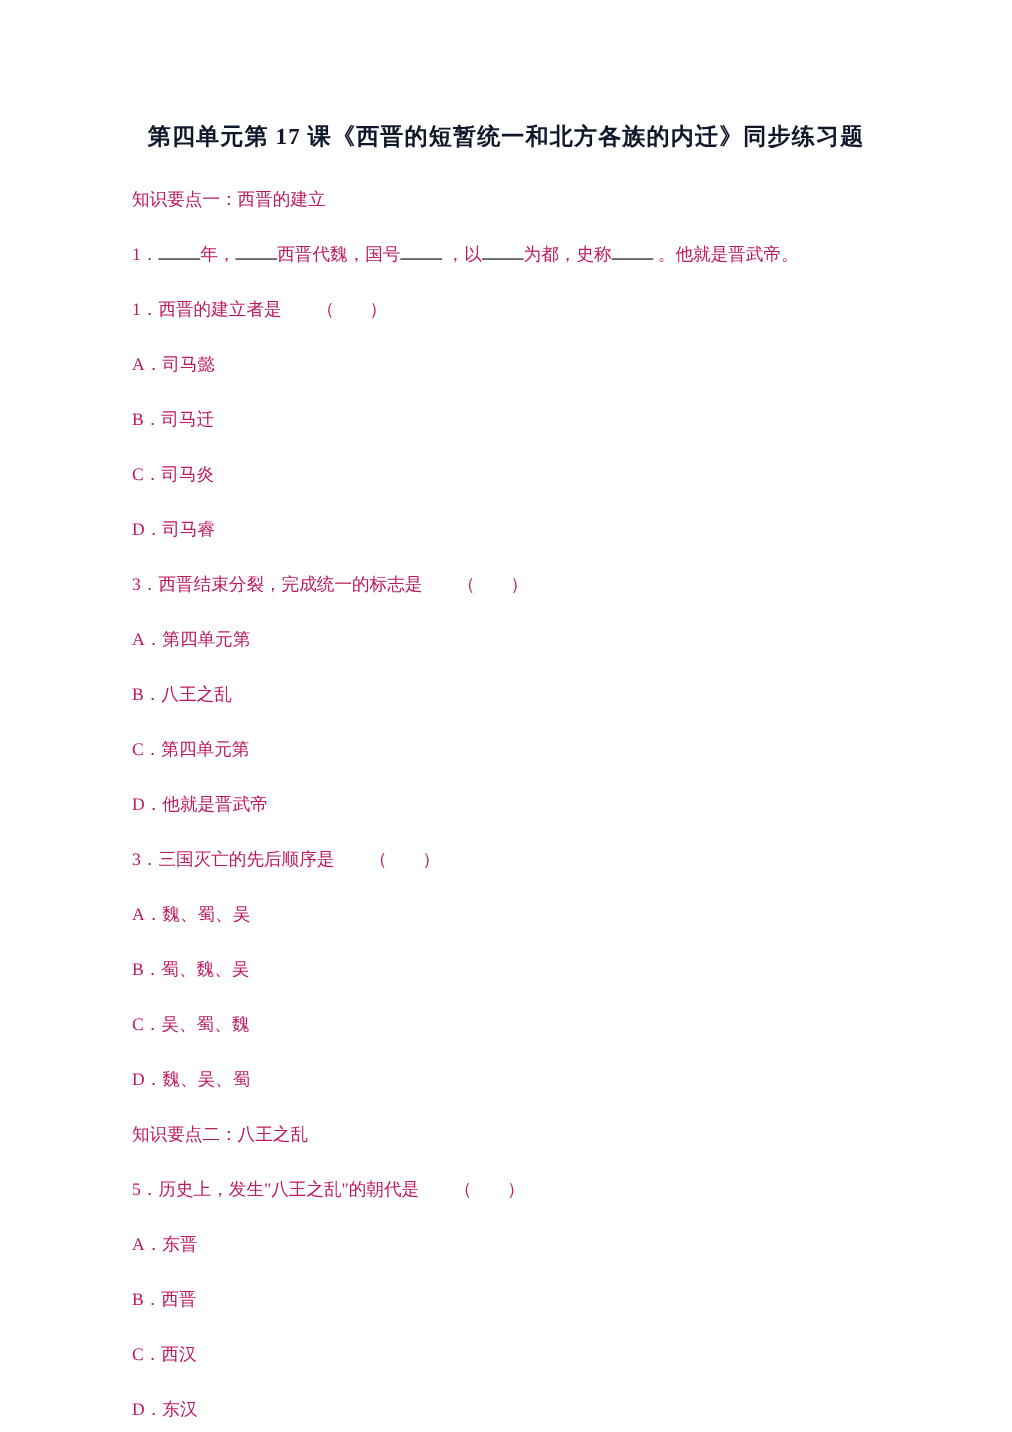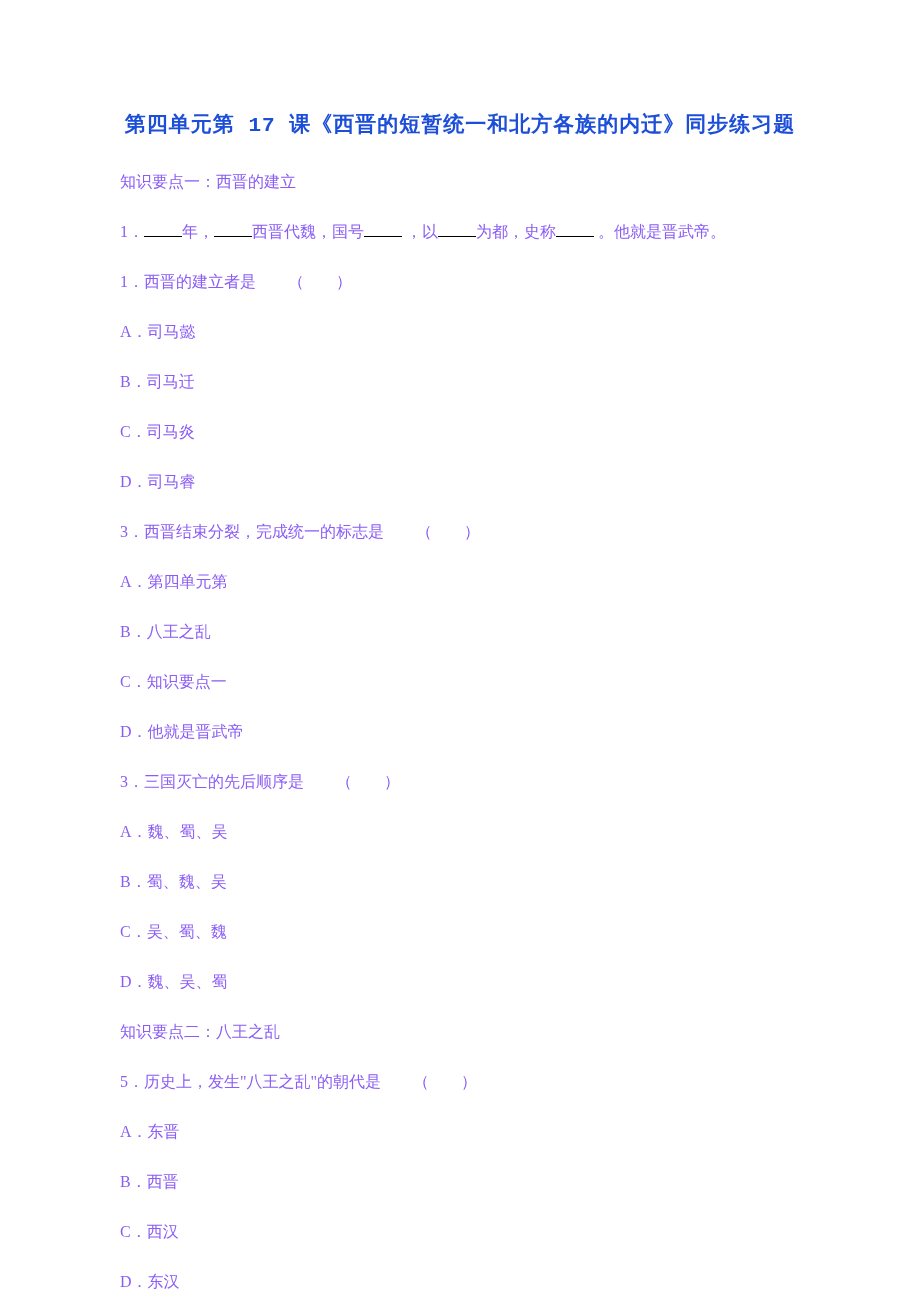--- a/index.html
+++ b/index.html
@@ -8,30 +8,30 @@
       box-sizing: border-box;
     }
     body {
       width: 920px;
       height: 1302px;
       background: #ffffff;
       font-family: "SimSun", "宋体", serif;
       padding: 110px 120px 0 120px;
     }
     .title {
-      color: #1d4ed8;
+      color: #0f172a;
       font-size: 21px;
       font-weight: bold;
       text-align: center;
       margin-bottom: 32px;
-      font-family: Liberation Mono, monospace;
+      font-family: Liberation Serif, serif;
       letter-spacing: 1px;
     }
     .content-line {
-      color: #8b5cf6;
+      color: #be185d;
       font-size: 16px;
       line-height: 1.5;
       margin-bottom: 26px;
       font-family: "SimSun", "宋体", serif;
     }
     .blank {
       display: inline-block;
       border-bottom: 1px solid #000;
       min-width: 38px;
       height: 16px;
@@ -51,21 +51,21 @@
 
 <div class="content-line">1．西晋的建立者是　　（　　）</div>
 <div class="content-line">A．司马懿</div>
 <div class="content-line">B．司马迁</div>
 <div class="content-line">C．司马炎</div>
 <div class="content-line">D．司马睿</div>
 
 <div class="content-line">3．西晋结束分裂，完成统一的标志是　　（　　）</div>
 <div class="content-line">A．第四单元第</div>
 <div class="content-line">B．八王之乱</div>
-<div class="content-line">C．知识要点一</div>
+<div class="content-line">C．第四单元第</div>
 <div class="content-line">D．他就是晋武帝</div>
 
 <div class="content-line">3．三国灭亡的先后顺序是　　（　　）</div>
 <div class="content-line">A．魏、蜀、吴</div>
 <div class="content-line">B．蜀、魏、吴</div>
 <div class="content-line">C．吴、蜀、魏</div>
 <div class="content-line">D．魏、吴、蜀</div>
 
 <div class="content-line">知识要点二：八王之乱</div>
 

